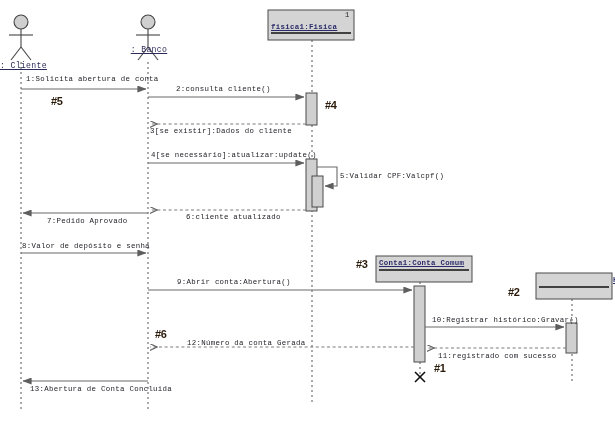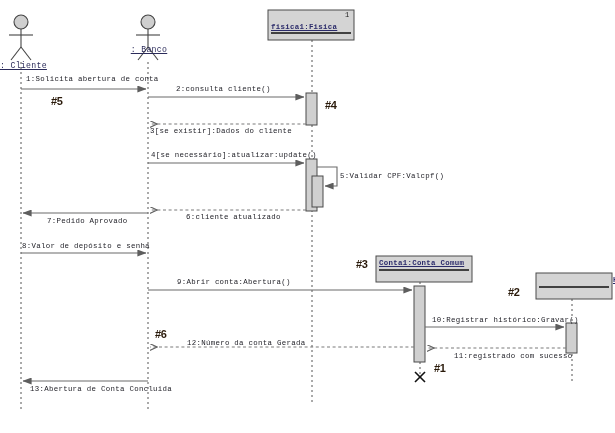--- a/index.html
+++ b/index.html
@@ -216,21 +216,21 @@
   <div class="txt msg-label" style="left:26px;  top:76px;">1:Solicita abertura de conta</div>
   <div class="txt msg-label" style="left:176px; top:86px;">2:consulta cliente()</div>
   <div class="txt msg-label" style="left:150px; top:128px;">3[se existir]:Dados do cliente</div>
   <div class="txt msg-label" style="left:151px; top:152px;">4[se necessário]:atualizar:update()</div>
   <div class="txt msg-label" style="left:340px; top:173px;">5:Validar CPF:Valcpf()</div>
   <div class="txt msg-label" style="left:186px; top:214px;">6:cliente atualizado</div>
   <div class="txt msg-label" style="left:47px;  top:218px;">7:Pedido Aprovado</div>
   <div class="txt msg-label" style="left:22px;  top:243px;">8:Valor de depósito e senha</div>
   <div class="txt msg-label" style="left:177px; top:279px;">9:Abrir conta:Abertura()</div>
   <div class="txt msg-label" style="left:432px; top:317px;">10:Registrar histórico:Gravar()</div>
-  <div class="txt msg-label" style="left:454px; top:353px;">11:registrado com sucesso</div>
+  <div class="txt msg-label" style="left:438px; top:353px;">11:registrado com sucesso</div>
   <div class="txt msg-label" style="left:187px; top:340px;">12:Número da conta Gerada</div>
   <div class="txt msg-label" style="left:30px;  top:386px;">13:Abertura de Conta Concluida</div>
 
   <div class="txt annot" style="left:51px;  top:96px;">#5</div>
   <div class="txt annot" style="left:325px; top:100px;">#4</div>
   <div class="txt annot" style="left:356px; top:259px;">#3</div>
   <div class="txt annot" style="left:508px; top:287px;">#2</div>
   <div class="txt annot" style="left:155px; top:329px;">#6</div>
   <div class="txt annot" style="left:434px; top:363px;">#1</div>
 

